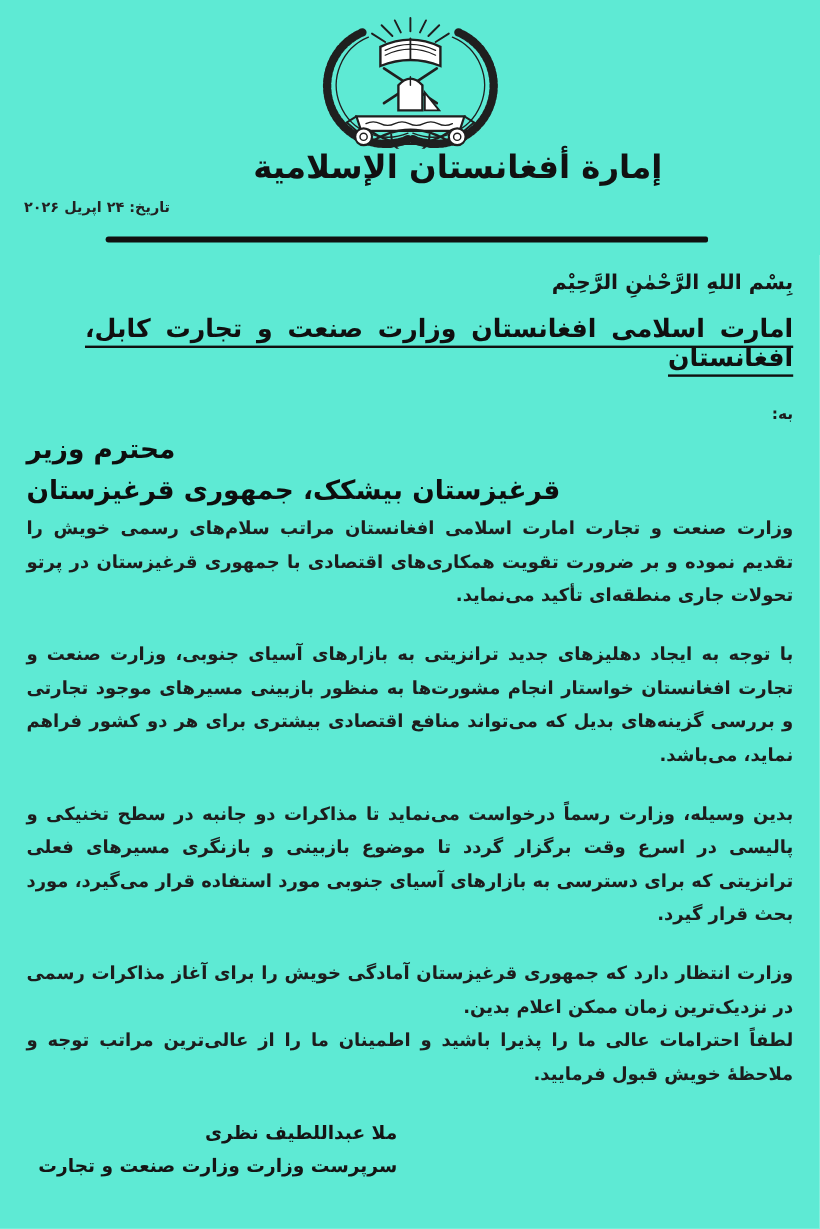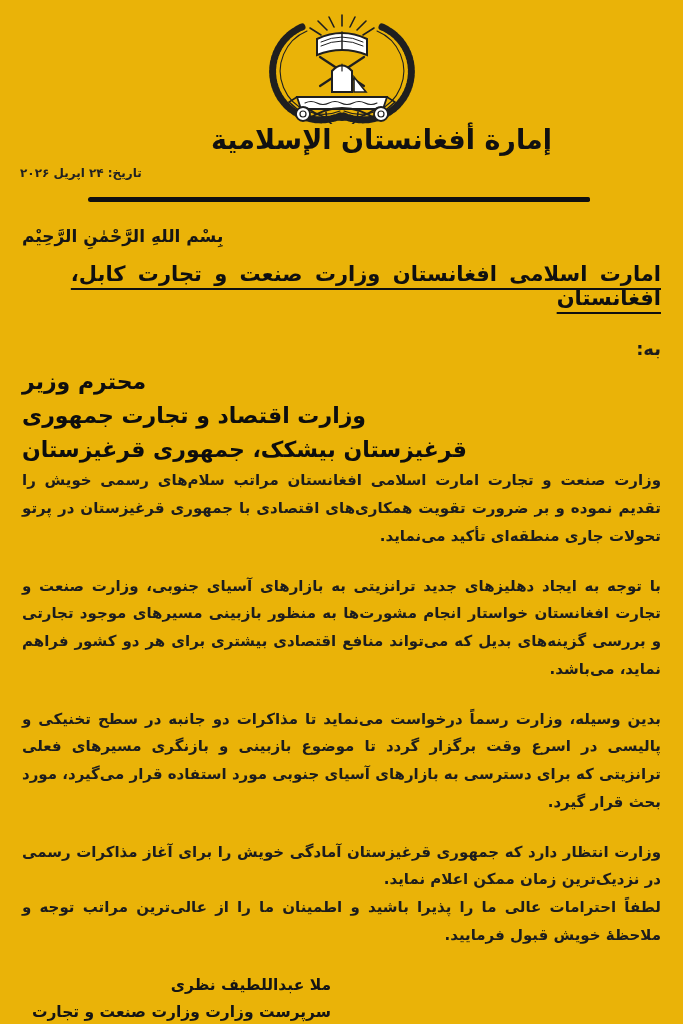--- a/index.html
+++ b/index.html
@@ -1,49 +1,49 @@
 <!DOCTYPE html>
 <html lang="fa" dir="rtl"><head>
 <meta charset="utf-8">
 <style>
   html,body{margin:0;padding:0;}
   body{
     width:683px;height:1024px;background:#ffffff;
     font-family:"DejaVu Sans",sans-serif;color:#1c1c1c;
     overflow:hidden;
   }
-  .page{position:relative;width:683px;height:1024px;background:#eab308;direction:rtl;}
+  .page{position:relative;width:683px;height:1024px;background:#5eead4;direction:rtl;}
   
   .letterhead{position:relative;height:210px;direction:ltr;}
   .emblem{position:absolute;left:50%;top:12px;transform:translateX(-50%);width:192px;height:112px;}
   .calligraphy{
     position:absolute;top:124px;left:0;right:0;text-align:center;
     transform:translateX(40px);
     font-weight:bold;font-size:27px;color:#111;direction:rtl;
     letter-spacing:0;
   }
   .date-line{
     position:absolute;top:166px;left:20px;
     font-size:12px;font-weight:bold;color:#222;direction:rtl;white-space:nowrap;
   }
   .head-rule{
     position:absolute;top:197px;left:88px;width:502px;height:4.5px;
     background:#101010;border-radius:3px 2px 2px 3px;
   }
   
   .content{padding:0 22px;direction:rtl;}
   .bismillah{
-    margin-top:16px;text-align:left;font-size:17px;font-weight:bold;color:#161616;
+    margin-top:16px;text-align:right;font-size:17px;font-weight:bold;color:#161616;
   }
   .letter-title{
     margin:16px 0 0;text-align:right;font-size:21px;font-weight:bold;color:#101010;
     text-decoration:underline;text-underline-offset:7px;text-decoration-thickness:1.6px;
     word-spacing:5px;
   }
-  .to-label{margin-top:28px;font-size:18px;font-weight:bold;text-align:right;}
+  .to-label{margin-top:28px;font-size:13px;font-weight:bold;text-align:right;}
   .recipient{margin-top:6px;text-align:left;font-weight:bold;color:#0e0e0e;}
   .recipient div{font-size:22px;line-height:1.55;}
   .body-text{}
   .body-text p{
     margin:0 0 22px;font-size:15px;font-weight:bold;line-height:1.85;
     text-align:justify;color:#1d1d1d;
   }
   .body-text p.no-gap{margin-bottom:0;}
   .body-text p.closing{margin-top:0;}
   .signature{
@@ -101,29 +101,28 @@
 
   <div class="content">
     <div class="bismillah">بِسْم اللهِ الرَّحْمٰنِ الرَّحِیْم</div>
 
     <h1 class="letter-title">امارت اسلامی افغانستان وزارت صنعت و تجارت کابل، افغانستان</h1>
 
     <div class="to-label">به:</div>
 
     <div class="recipient">
       <div>محترم وزیر</div>
-      <div>وزارت اقتصاد و تجارت جمهوری</div>
       <div>قرغیزستان بیشکک، جمهوری قرغیزستان</div>
     </div>
 
     <div class="body-text">
       <p>وزارت صنعت و تجارت امارت اسلامی افغانستان مراتب سلام‌های رسمی خویش را تقدیم نموده و بر ضرورت تقویت همکاری‌های اقتصادی با جمهوری قرغیزستان در پرتو تحولات جاری منطقه‌ای تأکید می‌نماید.</p>
       <p>با توجه به ایجاد دهلیزهای جدید ترانزیتی به بازارهای آسیای جنوبی، وزارت صنعت و تجارت افغانستان خواستار انجام مشورت‌ها به منظور بازبینی مسیرهای موجود تجارتی و بررسی گزینه‌های بدیل که می‌تواند منافع اقتصادی بیشتری برای هر دو کشور فراهم نماید، می‌باشد.</p>
       <p>بدین وسیله، وزارت رسماً درخواست می‌نماید تا مذاکرات دو جانبه در سطح تخنیکی و پالیسی در اسرع وقت برگزار گردد تا موضوع بازبینی و بازنگری مسیرهای فعلی ترانزیتی که برای دسترسی به بازارهای آسیای جنوبی مورد استفاده قرار می‌گیرد، مورد بحث قرار گیرد.</p>
-      <p class="no-gap">وزارت انتظار دارد که جمهوری قرغیزستان آمادگی خویش را برای آغاز مذاکرات رسمی در نزدیک‌ترین زمان ممکن اعلام نماید.</p>
+      <p class="no-gap">وزارت انتظار دارد که جمهوری قرغیزستان آمادگی خویش را برای آغاز مذاکرات رسمی در نزدیک‌ترین زمان ممکن اعلام بدین.</p>
       <p class="closing">لطفاً احترامات عالی ما را پذیرا باشید و اطمینان ما را از عالی‌ترین مراتب توجه و ملاحظهٔ خویش قبول فرمایید.</p>
     </div>
 
     <div class="signature">
       <div>ملا عبداللطیف نظری</div>
       <div>سرپرست وزارت وزارت صنعت و تجارت</div>
 
     </div>
   </div>
 

